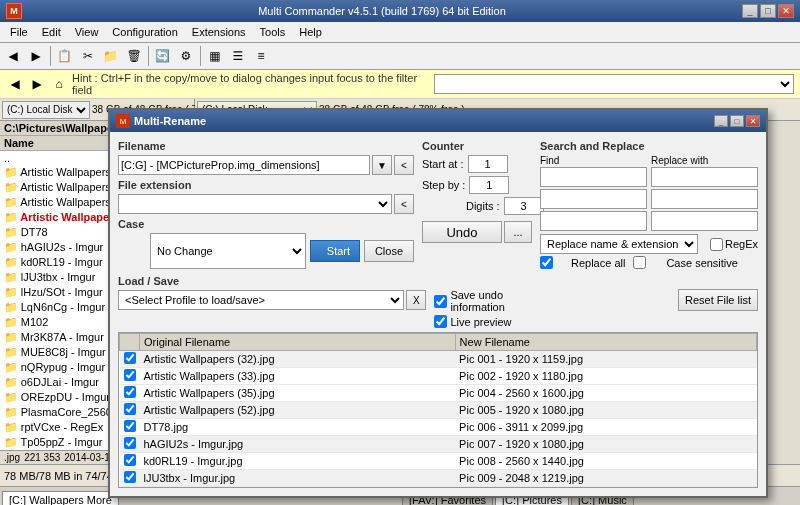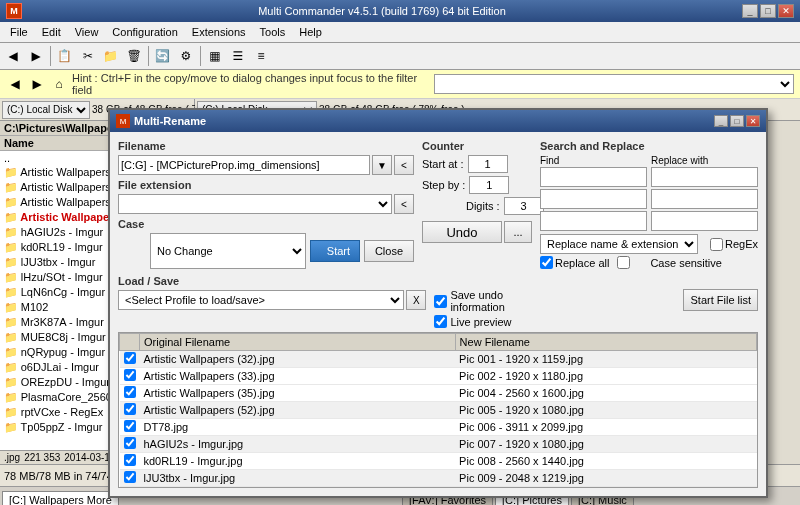--- a/index.html
+++ b/index.html
@@ -145,20 +145,21 @@
 
     <div class="left-panel">
       <div style="background:#d8d4c8;border-bottom:1px solid #aaa;padding:1px 4px;font-size:11px;font-weight:bold;">C:\Pictures\Wallpapers</div>
       <div style="background:#d8d4c8;border-bottom:1px solid #aaa;padding:1px 4px;font-size:11px;font-weight:bold;">Name</div>
       <div style="flex:1;overflow-y:auto;">
         <div class="lp-item">.. </div>
         <div class="lp-item">📁 Artistic Wallpapers (</div>
         <div class="lp-item">📁 Artistic Wallpapers (</div>
         <div class="lp-item">📁 Artistic Wallpapers (</div>
         <div class="lp-item highlighted">📁 Artistic Wallpapers (</div>
+        <div class="lp-item">📁 DT78</div>
         <div class="lp-item">📁 hAGIU2s - Imgur</div>
         <div class="lp-item">📁 kd0RL19 - Imgur</div>
         <div class="lp-item">📁 lJU3tbx - Imgur</div>
         <div class="lp-item">📁 lHzu/SOt - Imgur</div>
         <div class="lp-item">📁 LqN6nCg - Imgur</div>
         <div class="lp-item">📁 M102</div>
         <div class="lp-item">📁 Mr3K87A - Imgur</div>
         <div class="lp-item">📁 MUE8C8j - Imgur</div>
         <div class="lp-item">📁 nQRypug - Imgur</div>
         <div class="lp-item">📁 o6DJLai - Imgur</div>
@@ -290,21 +291,21 @@
           <div style="display:flex;gap:12px;align-items:center;margin-top:3px;">
             <select class="combo-input" style="flex:1;height:20px;">
               <option>Replace name &amp; extension</option>
             </select>
             <label style="display:flex;align-items:center;gap:2px;font-size:11px;">
               <input type="checkbox" style="">
               <span>RegEx</span>
             </label>
           </div>
           <div style="display:flex;gap:8px;align-items:center;margin-top:2px;">
-            <label style="display:flex;align-items:center;gap:2px;font-size:11px;">
+            <label style="display:flex;align-items:center;gap:18px;font-size:11px;">
               <input type="checkbox" checked="" style="">
               <span>Replace all</span>
             </label>
             <label style="display:flex;align-items:center;gap:20px;font-size:11px;">
               <input type="checkbox" style="">
               <span>Case sensitive</span>
             </label>
           </div>
         </div>
       </div>
@@ -325,21 +326,21 @@
               <input type="checkbox" checked="" style="">
               <span>Save undo information</span>
             </label>
             <label style="display:flex;align-items:center;gap:3px;font-size:11px;">
               <input type="checkbox" checked="" style="">
               <span>Live preview</span>
             </label>
           </div>
         </div>
         <div style="flex:1;display:flex;align-items:flex-end;justify-content:flex-end;">
-          <button class="action-btn" style="height:22px;margin-top:14px;">Start File list</button>
+          <button class="action-btn" style="height:22px;margin-top:14px;">Reset File list</button>
         </div>
       </div>
 
       <div style="border:1px solid #999;background:white;">
         <table class="file-table">
           <thead>
             <tr>
               <th style="width:20px;"></th>
               <th>Original Filename</th>
               <th>New Filename</th>

